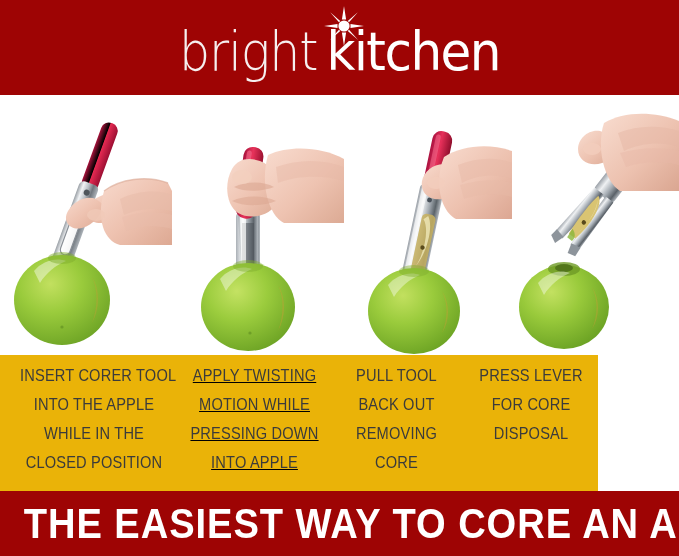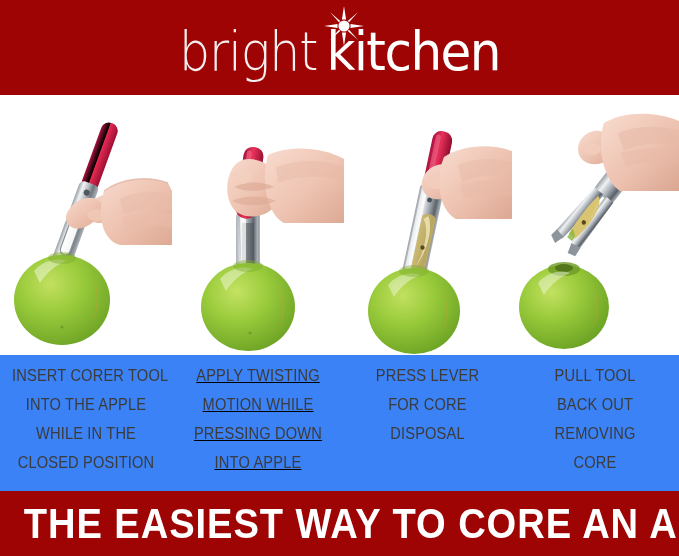--- a/index.html
+++ b/index.html
@@ -107,24 +107,25 @@
   .photo-svg {
     position: absolute;
     left: 0; top: 0;
   }
 
   
   .captions {
     position: absolute;
     left: 0;
     top: 355px;
-    width: 679px;
+    width: 590px;
     height: 136px;
     display: flex;
-    background: #3b82f6;
+    background: #eab308;
+    padding-left: 8px;
   }
   .caption-cell {
     height: 136px;
     padding-top: 6px;
     box-sizing: border-box;
     text-align: center;
   }
   .caption-cell.c1 { width: 172px; }
   .caption-cell.c2 { width: 172px; text-decoration: underline; }
   .caption-cell.c3 { width: 168px; }
@@ -454,31 +455,31 @@
       <span class="cap-line">CLOSED POSITION</span>
     </div>
 
     <div class="caption-cell c2">
       <span class="cap-line">APPLY TWISTING</span>
       <span class="cap-line">MOTION WHILE</span>
       <span class="cap-line">PRESSING DOWN</span>
       <span class="cap-line">INTO APPLE</span>
     </div>
 
-    <div class="caption-cell c4">
-      <span class="cap-line">PRESS LEVER</span>
-      <span class="cap-line">FOR CORE</span>
-      <span class="cap-line">DISPOSAL</span>
-    </div>
-
     <div class="caption-cell c3">
       <span class="cap-line">PULL TOOL</span>
       <span class="cap-line">BACK OUT</span>
       <span class="cap-line">REMOVING</span>
       <span class="cap-line">CORE</span>
     </div>
+
+    <div class="caption-cell c4">
+      <span class="cap-line">PRESS LEVER</span>
+      <span class="cap-line">FOR CORE</span>
+      <span class="cap-line">DISPOSAL</span>
+    </div>
   </div>
 
   <div class="banner">
     <div class="banner-text">THE EASIEST WAY TO CORE AN APPLE</div>
   </div>
 
 </div>
 
 </body></html>

